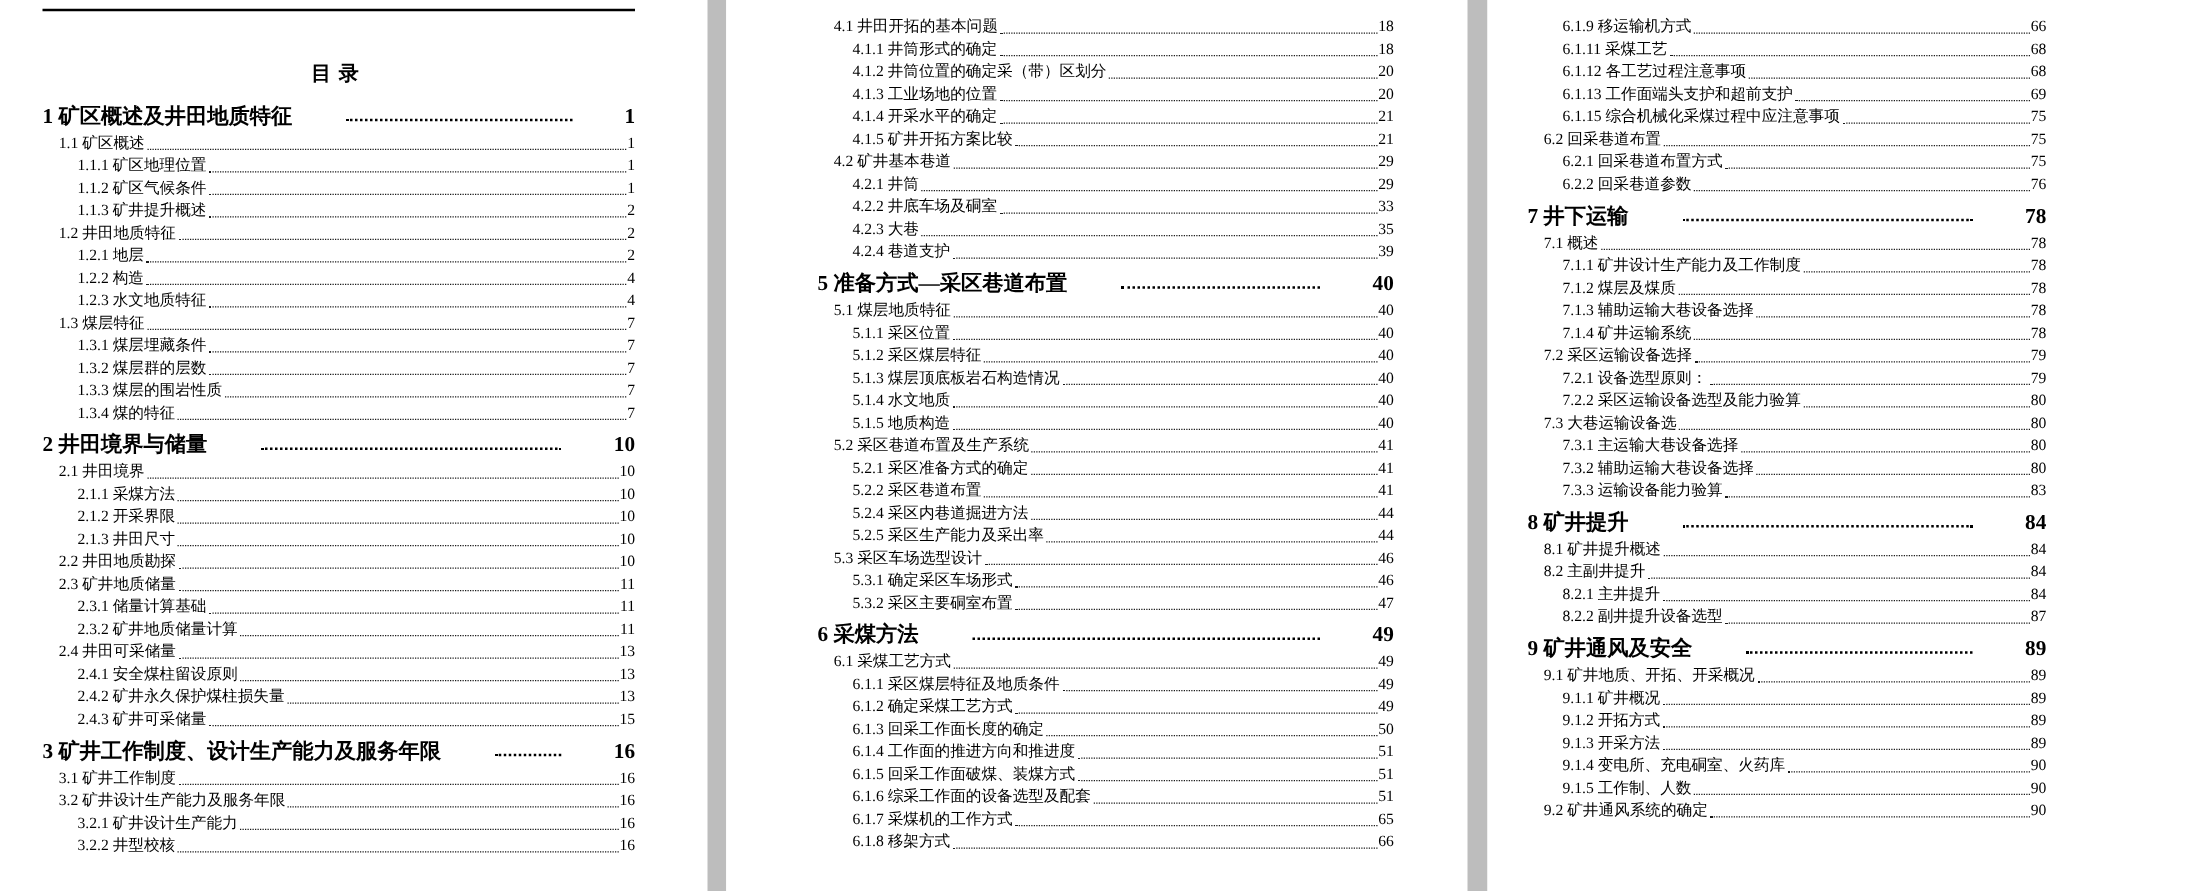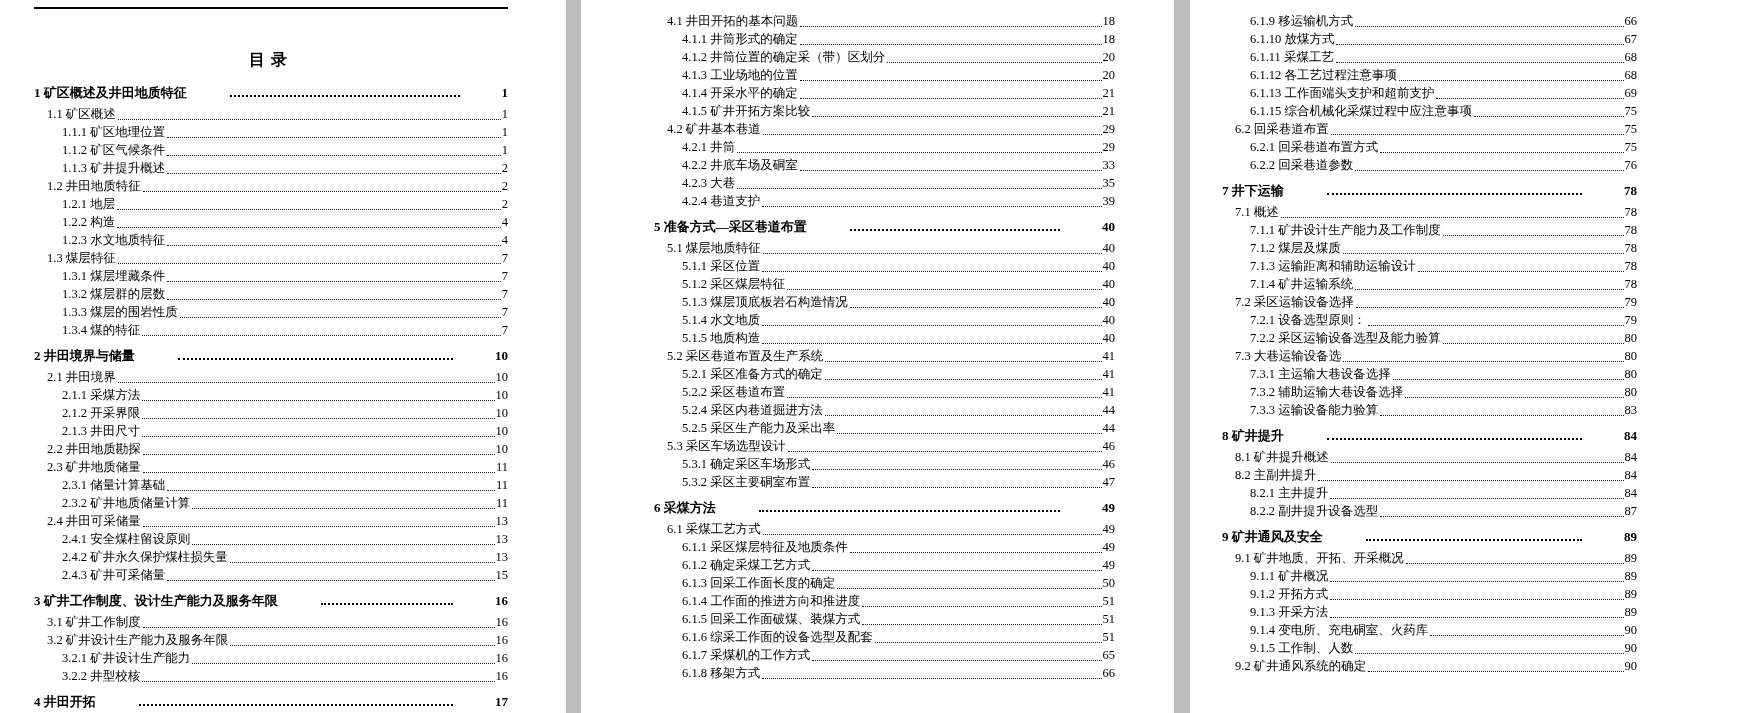--- a/index.html
+++ b/index.html
@@ -31,21 +31,21 @@
   }
   .row .txt{flex:0 0 auto;}
   .row .dots{
     flex:1 1 auto;min-width:8px;
     border-bottom:1.6px dotted #1a1a1a;
     margin:0 1px 3px 2px;
   }
   .row .pg{flex:0 0 auto;}
   .row.l2{padding-left:13px;}
   .row.l3{padding-left:28px;}
-  .row.b{font-weight:bold;font-size:13px;margin-top:7px;margin-bottom:4px;gap:41px;}
+  .row.b{font-weight:bold;font-size:17px;margin-top:7px;margin-bottom:4px;gap:41px;}
   .row.b .dots{border-bottom:2.5px dotted #000;margin-bottom:4px;}
 </style>
 </head>
 <body>
 
 <div class="canvas">
 
   <div class="page" id="page1">
     <div class="inner">
       <div class="toprule"></div>
@@ -204,25 +204,20 @@
           <div class="row l3">
     <span class="txt">3.2.1 矿井设计生产能力</span>
     <span class="dots"></span>
     <span class="pg">16</span>
   </div>
           <div class="row l3">
     <span class="txt">3.2.2 井型校核</span>
     <span class="dots"></span>
     <span class="pg">16</span>
   </div>
-          <div class="row l1 b">
-    <span class="txt">4 井田开拓</span>
-    <span class="dots"></span>
-    <span class="pg">17</span>
-  </div>
         </div>
     </div>
   </div>
 
   <div class="gap" id="gap1"></div>
 
   <div class="page" id="page2">
     <div class="inner">
       <div class="entries">
           <div class="row l2">
@@ -413,25 +408,20 @@
 
   <div class="page" id="page3">
     <div class="inner">
       <div class="entries">
           <div class="row l3">
     <span class="txt">6.1.9 移运输机方式</span>
     <span class="dots"></span>
     <span class="pg">66</span>
   </div>
           <div class="row l3">
-    <span class="txt">6.1.10 放煤方式</span>
-    <span class="dots"></span>
-    <span class="pg">67</span>
-  </div>
-          <div class="row l3">
     <span class="txt">6.1.11 采煤工艺</span>
     <span class="dots"></span>
     <span class="pg">68</span>
   </div>
           <div class="row l3">
     <span class="txt">6.1.12 各工艺过程注意事项</span>
     <span class="dots"></span>
     <span class="pg">68</span>
   </div>
           <div class="row l3">
@@ -473,21 +463,21 @@
     <span class="txt">7.1.1 矿井设计生产能力及工作制度</span>
     <span class="dots"></span>
     <span class="pg">78</span>
   </div>
           <div class="row l3">
     <span class="txt">7.1.2 煤层及煤质</span>
     <span class="dots"></span>
     <span class="pg">78</span>
   </div>
           <div class="row l3">
-    <span class="txt">7.1.3 运输距离和辅助运输设计</span>
+    <span class="txt">7.1.3 辅助运输大巷设备选择</span>
     <span class="dots"></span>
     <span class="pg">78</span>
   </div>
           <div class="row l3">
     <span class="txt">7.1.4 矿井运输系统</span>
     <span class="dots"></span>
     <span class="pg">78</span>
   </div>
           <div class="row l2">
     <span class="txt">7.2 采区运输设备选择</span>

